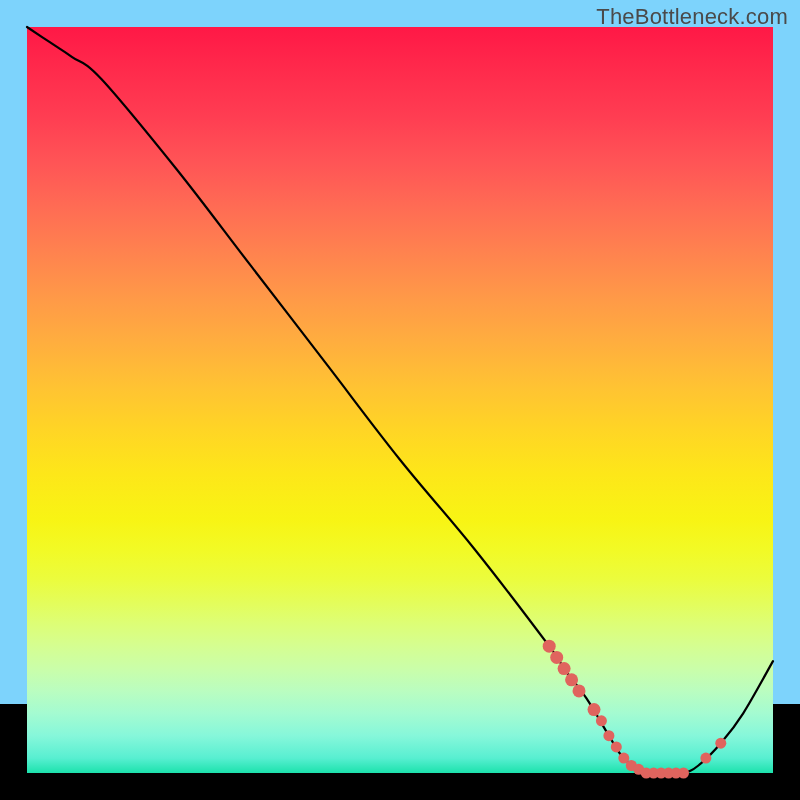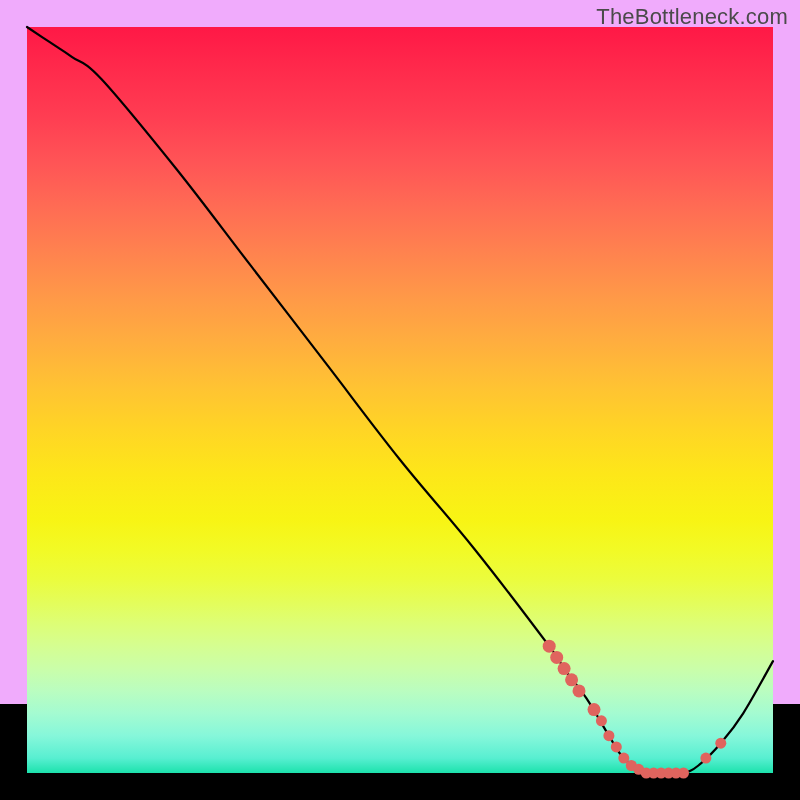--- a/index.html
+++ b/index.html
@@ -8,21 +8,21 @@
     width: 800px;
     height: 800px;
     background: #000;
     overflow: hidden;
     font-family: Arial, Helvetica, sans-serif;
   }
   .frame {
     position: relative;
     width: 800px;
     height: 704px;
-    background: #f0abfc;
+    background: #7dd3fc;
   }
   .watermark {
     position: absolute;
     top: 4px;
     right: 12px;
     color: #4a4a4a;
     font-size: 22px;
     font-weight: 400;
     letter-spacing: 0.2px;
     z-index: 10;

